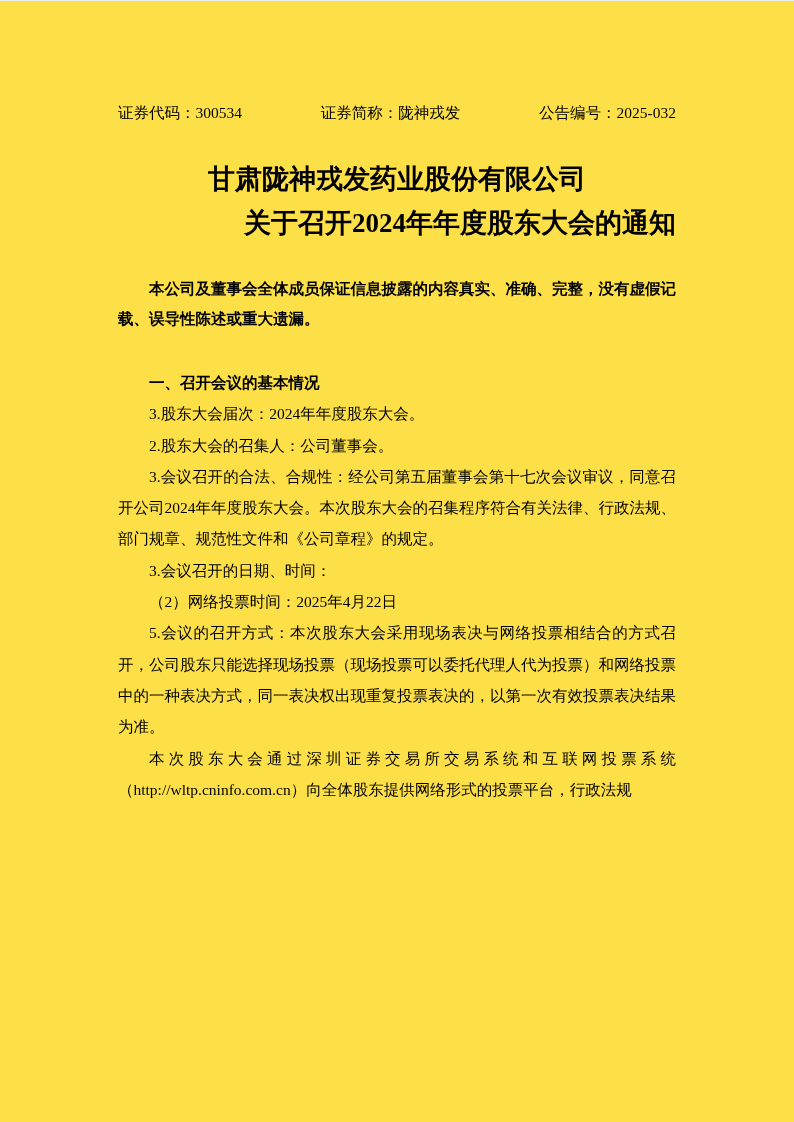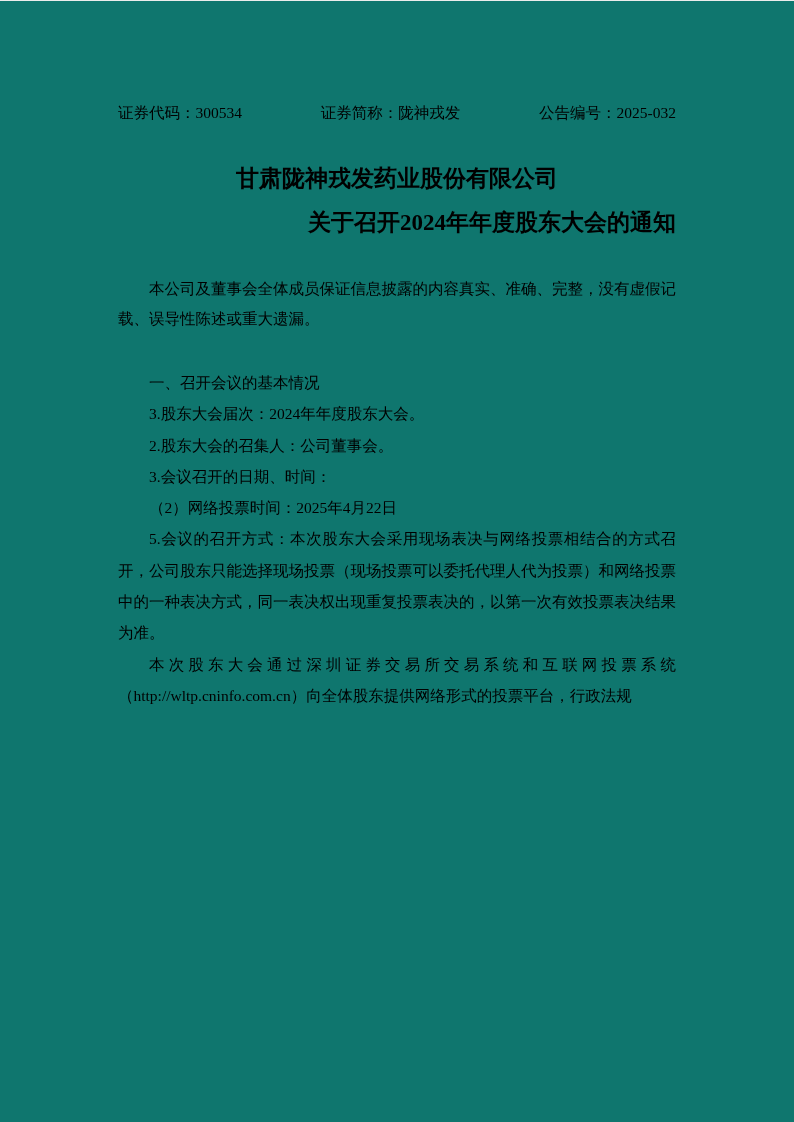--- a/index.html
+++ b/index.html
@@ -5,61 +5,61 @@
   html, body {
     margin: 0;
     padding: 0;
     background: #ffffff;
   }
   .page {
     position: relative;
     width: 794px;
     height: 1122px;
     margin: 0;
-    background: #0f766e;
+    background: #fde047;
     color: #000000;
     font-family: "Liberation Serif", "DejaVu Serif", serif;
     box-sizing: border-box;
     padding: 102px 118px 0 118px;
     border-top: 1px solid #ececec;
     overflow: hidden;
   }
   .header-row {
     display: flex;
     justify-content: space-between;
     align-items: baseline;
     font-size: 15.5px;
     line-height: 20px;
     white-space: nowrap;
   }
   .title {
     margin: 0;
     text-align: center;
     font-weight: bold;
-    font-size: 23px;
+    font-size: 27px;
     line-height: 30px;
   }
   .title1 { margin-top: 41px; }
   .title2 { margin-top: 14px; text-align: right; }
   .para {
     margin: 0;
     font-size: 15.5px;
     line-height: 31.3px;
     text-align: justify;
     text-justify: inter-ideograph;
     text-indent: 2em;
     word-break: normal;
   }
   .disclaimer {
     margin-top: 36px;
-    font-weight: normal;
+    font-weight: bold;
     line-height: 30px;
   }
   .body-text { margin-top: 33px; }
-  .heading { font-weight: normal; }
+  .heading { font-weight: bold; }
 </style>
 </head>
 <body>
 
 <div class="page">
 
   <div class="header-row">
     <span>证券代码：300534</span>
     <span>证券简称：陇神戎发</span>
     <span>公告编号：2025-032</span>
@@ -67,19 +67,20 @@
 
   <h1 class="title title1">甘肃陇神戎发药业股份有限公司</h1>
   <h1 class="title title2">关于召开2024年年度股东大会的通知</h1>
 
   <p class="para disclaimer">本公司及董事会全体成员保证信息披露的内容真实、准确、完整，没有虚假记载、误导性陈述或重大遗漏。</p>
 
   <div class="body-text">
     <p class="para heading">一、召开会议的基本情况</p>
     <p class="para">3.股东大会届次：2024年年度股东大会。</p>
     <p class="para">2.股东大会的召集人：公司董事会。</p>
+    <p class="para">3.会议召开的合法、合规性：经公司第五届董事会第十七次会议审议，同意召开公司2024年年度股东大会。本次股东大会的召集程序符合有关法律、行政法规、部门规章、规范性文件和《公司章程》的规定。</p>
     <p class="para">3.会议召开的日期、时间：</p>
     <p class="para">（2）网络投票时间：2025年4月22日</p>
     <p class="para">5.会议的召开方式：本次股东大会采用现场表决与网络投票相结合的方式召开，公司股东只能选择现场投票（现场投票可以委托代理人代为投票）和网络投票中的一种表决方式，同一表决权出现重复投票表决的，以第一次有效投票表决结果为准。</p>
     <p class="para">本次股东大会通过深圳证券交易所交易系统和互联网投票系统（http://wltp.cninfo.com.cn）向全体股东提供网络形式的投票平台，行政法规</p>
   </div>
 
 </div>
 
 </body></html>

